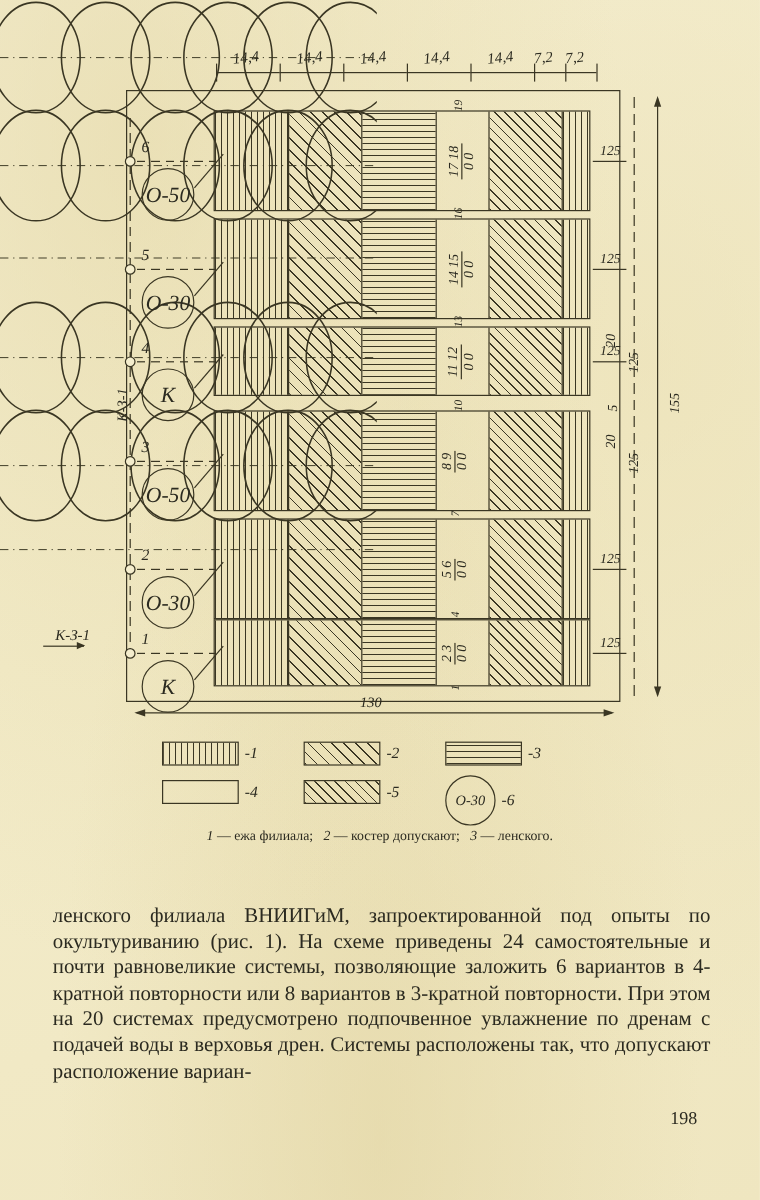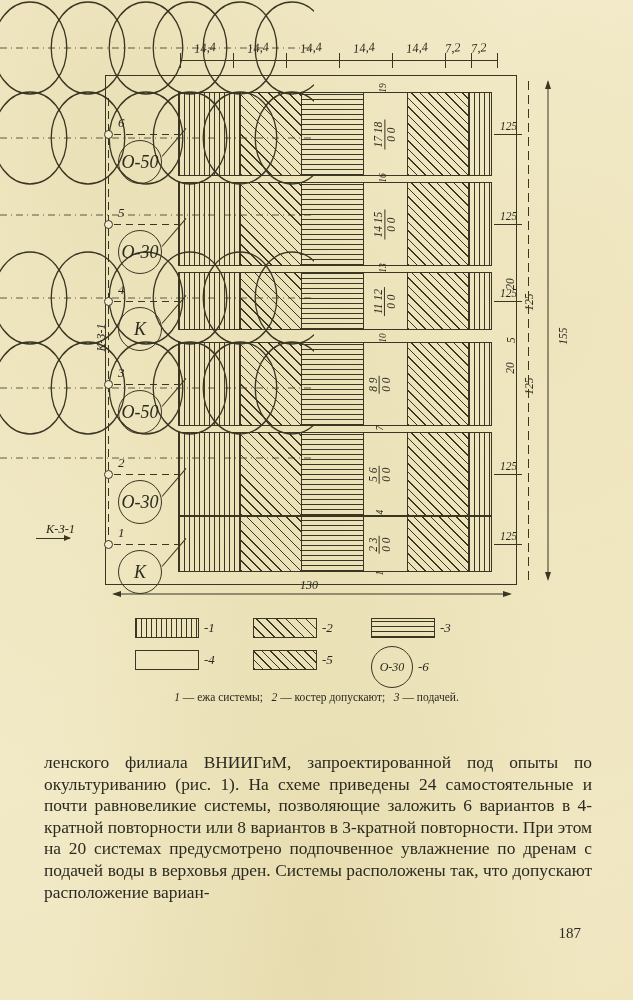--- a/index.html
+++ b/index.html
@@ -436,28 +436,28 @@
       </div>
       <div class="lg-item" style="left: 236px; top: 28px;">
         <div class="lg-circ">О-30</div>
         <div class="lg-num">-6</div>
       </div>
     </div>
 
   <div class="caption">
     <div class="cap-sub">
       <i>1</i>
-      <span>— ежа системы;</span>
+      <span>— ежа филиала;</span>
       &nbsp;
       <i>2</i>
       <span>— костер допускают;</span>
       &nbsp;
       <i>3</i>
-      <span>— подачей.</span>
+      <span>— ленского.</span>
     </div>
   </div>
 </div>
 
 <div class="bodytext">
   <p>ленского филиала ВНИИГиМ, запроектированной под опыты по окультуриванию (рис. 1). На схеме приведены 24 самостоятельные и почти равновеликие системы, позволяющие заложить 6 вариантов в 4-кратной повторности или 8 вариантов в 3-кратной повторности. При этом на 20 системах предусмотрено подпочвенное увлажнение по дренам с подачей воды в верховья дрен. Системы расположены так, что допускают расположение вариан-</p>
 </div>
 
-<div class="pageno">187</div>
+<div class="pageno">198</div>
 
 </body></html>

